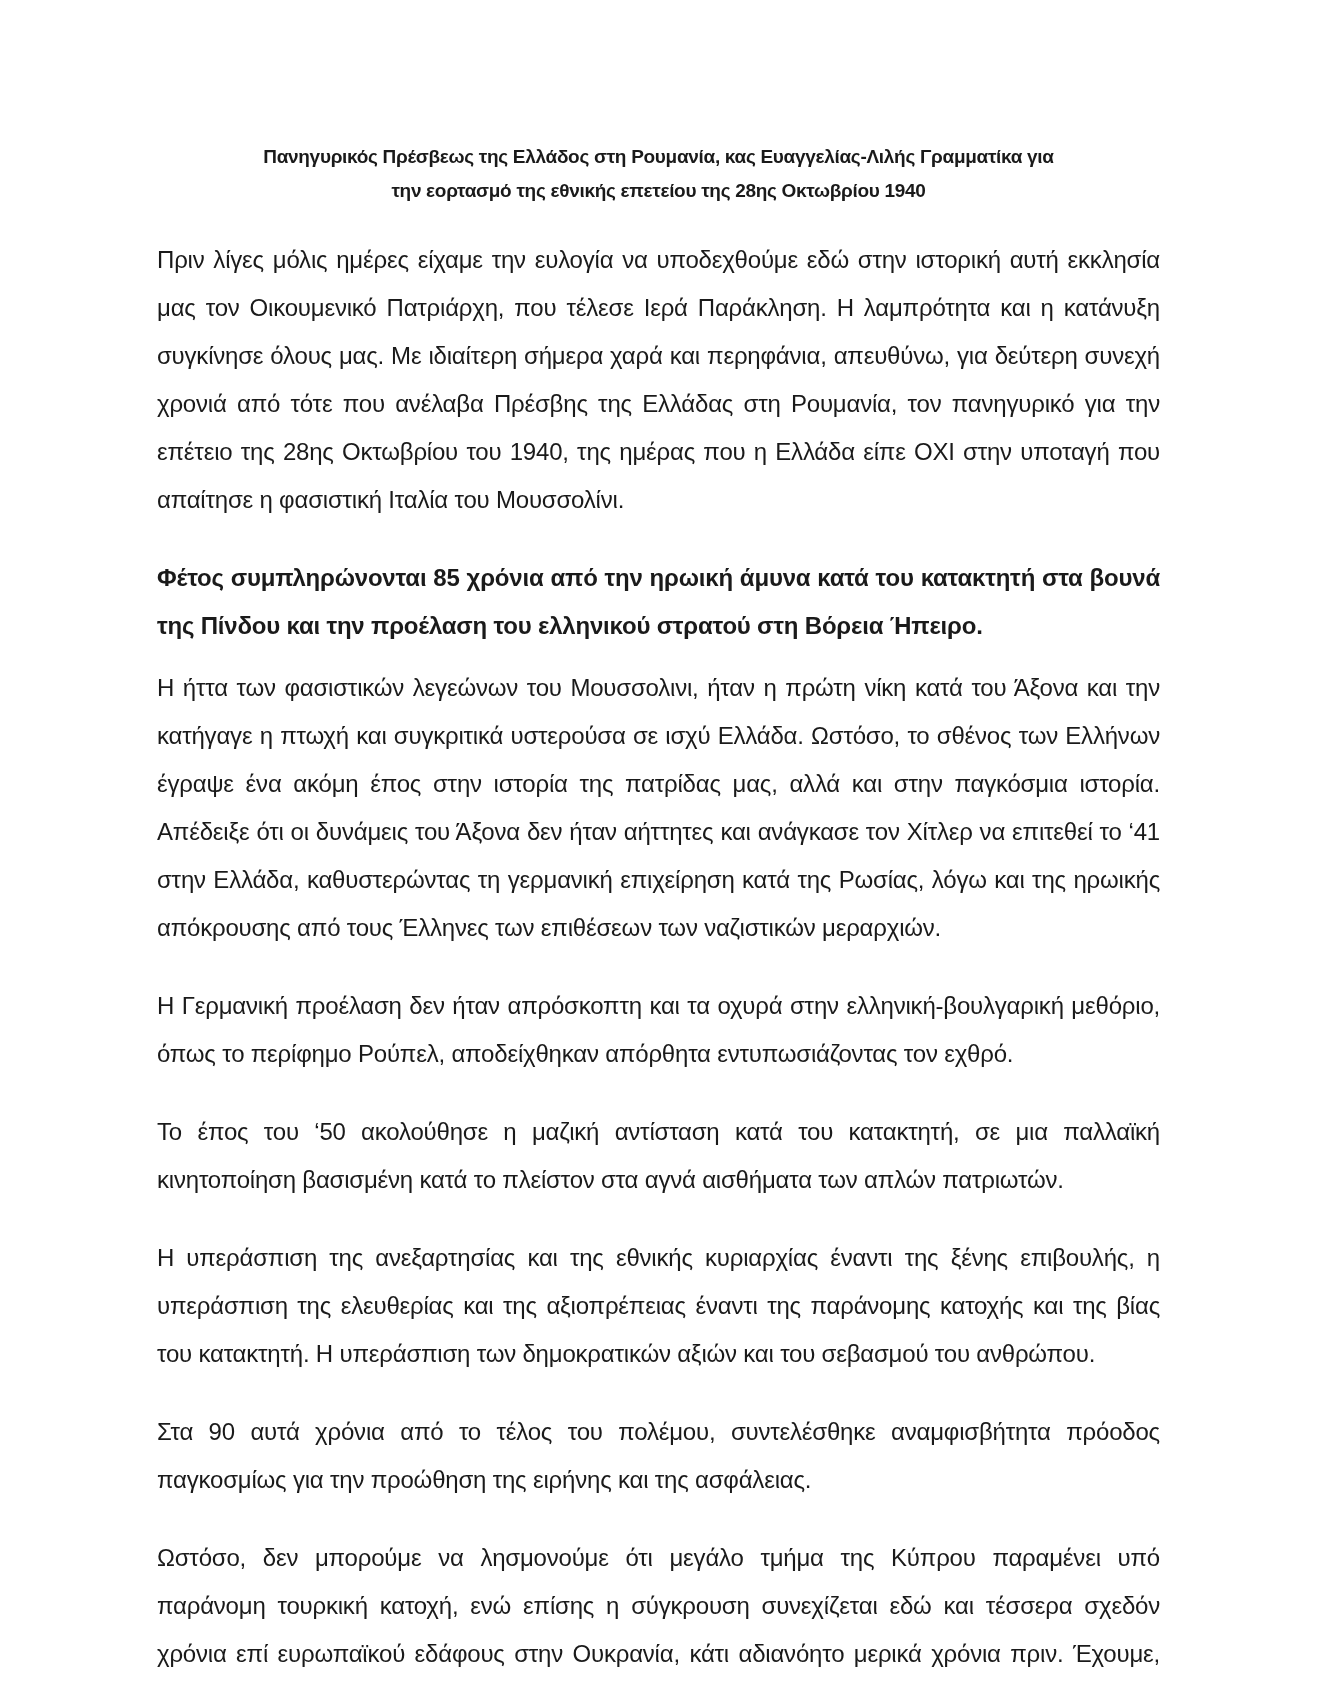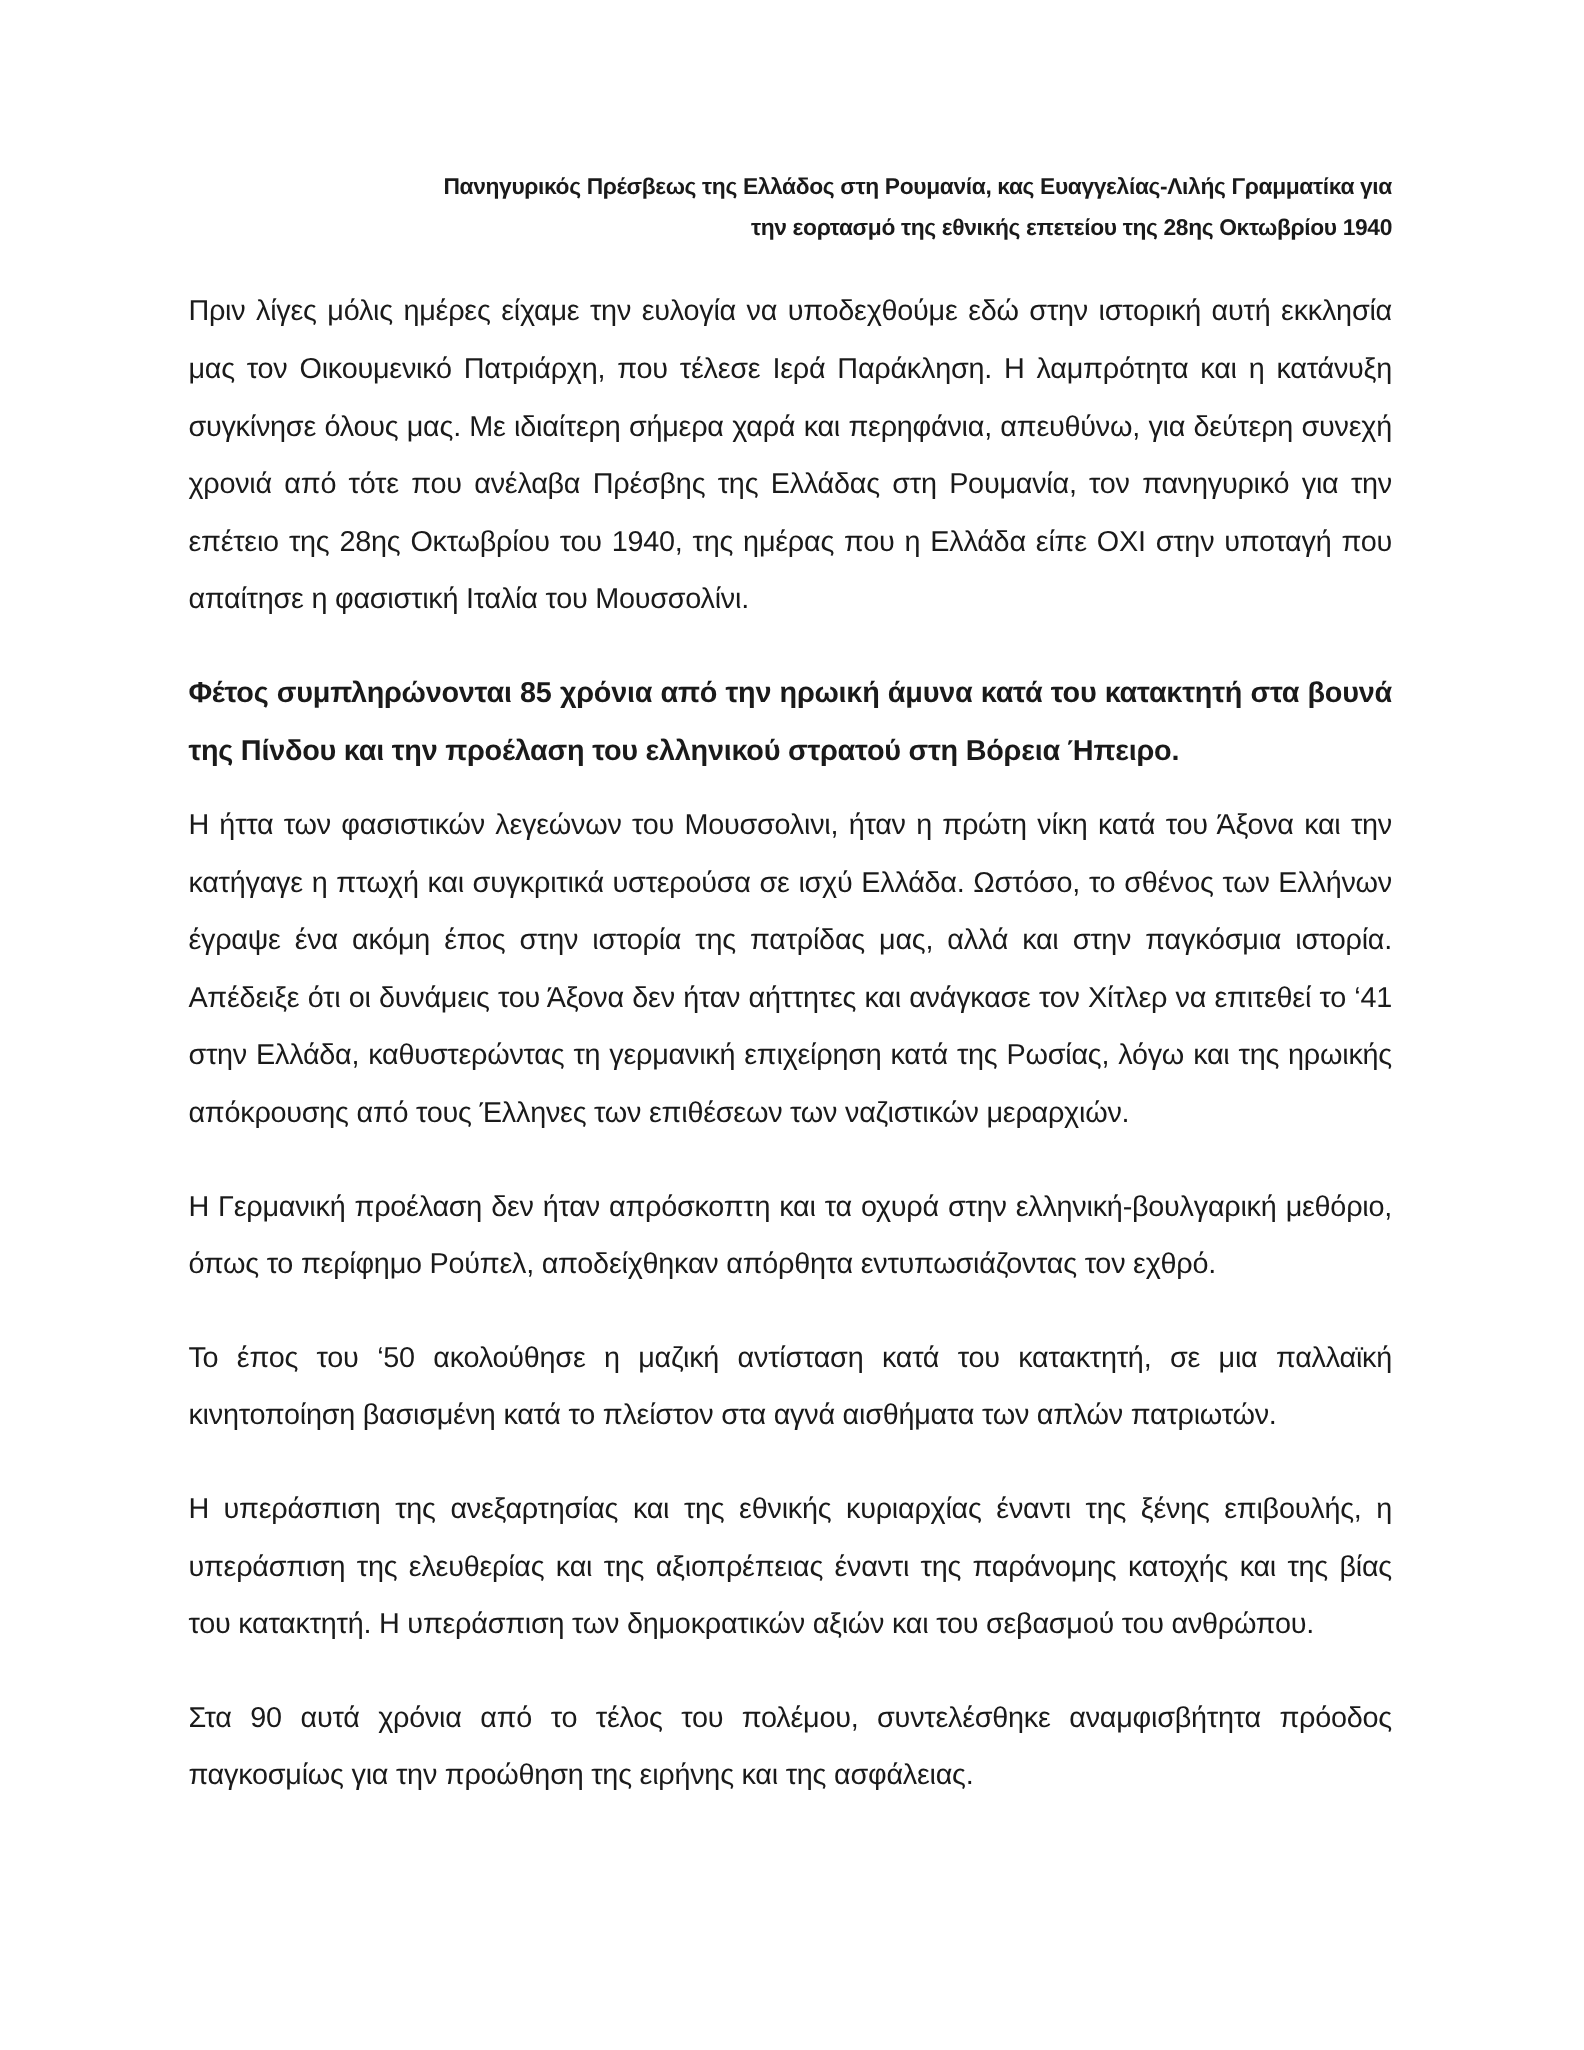--- a/index.html
+++ b/index.html
@@ -1,31 +1,32 @@
 <!DOCTYPE html>
 <html><head>
 <meta charset="utf-8">
 <style>
   html, body { margin: 0; padding: 0; background: #ffffff; }
   body { width: 1320px; height: 1708px; position: relative; overflow: hidden; }
   .page { position: absolute; left: 157px; top: 140px; width: 1003px; color: #1a1a1a; font-family: "Liberation Sans", "DejaVu Sans", sans-serif; }
-  .title { text-align: right; font-weight: bold; font-size: 19px; line-height: 34px; margin: 0 0 28px 0; letter-spacing: -0.3px; }
+  .title { text-align: center; font-weight: bold; font-size: 19px; line-height: 34px; margin: 0 0 28px 0; letter-spacing: -0.3px; }
   .title span { display: block; }
   .para { font-size: 24px; line-height: 48px; text-align: justify; margin: 0 0 30px 0; letter-spacing: -0.2px; }
   .para.tight { margin-bottom: 14px; font-weight: bold; }
   .last { text-align-last: justify; }
 </style>
 </head>
 <body>
 
 <div class="page">
   <h1 class="title">
     <span>Πανηγυρικός Πρέσβεως της Ελλάδος στη Ρουμανία, κας Ευαγγελίας-Λιλής Γραμματίκα για</span>
     <span>την εορτασμό της εθνικής επετείου της 28ης Οκτωβρίου 1940</span>
   </h1>
   <p class="para">Πριν λίγες μόλις ημέρες είχαμε την ευλογία να υποδεχθούμε εδώ στην ιστορική αυτή εκκλησία μας τον Οικουμενικό Πατριάρχη, που τέλεσε Ιερά Παράκληση. Η λαμπρότητα και η κατάνυξη συγκίνησε όλους μας. Με ιδιαίτερη σήμερα χαρά και περηφάνια, απευθύνω, για δεύτερη συνεχή χρονιά από τότε που ανέλαβα Πρέσβης της Ελλάδας στη Ρουμανία, τον πανηγυρικό για την επέτειο της 28ης Οκτωβρίου του 1940, της ημέρας που η Ελλάδα είπε ΟΧΙ στην υποταγή που απαίτησε η φασιστική Ιταλία του Μουσσολίνι.</p>
   <p class="para tight">Φέτος συμπληρώνονται 85 χρόνια από την ηρωική άμυνα κατά του κατακτητή στα βουνά της Πίνδου και την προέλαση του ελληνικού στρατού στη Βόρεια Ήπειρο.</p>
   <p class="para">Η ήττα των φασιστικών λεγεώνων του Μουσσολινι, ήταν η πρώτη νίκη κατά του Άξονα και την κατήγαγε η πτωχή και συγκριτικά υστερούσα σε ισχύ Ελλάδα. Ωστόσο, το σθένος των Ελλήνων έγραψε ένα ακόμη έπος στην ιστορία της πατρίδας μας, αλλά και στην παγκόσμια ιστορία. Απέδειξε ότι οι δυνάμεις του Άξονα δεν ήταν αήττητες και ανάγκασε τον Χίτλερ να επιτεθεί το ‘41 στην Ελλάδα, καθυστερώντας τη γερμανική επιχείρηση κατά της Ρωσίας, λόγω και της ηρωικής  απόκρουσης από τους Έλληνες των επιθέσεων των ναζιστικών μεραρχιών.</p>
   <p class="para">Η Γερμανική προέλαση δεν ήταν απρόσκοπτη και τα οχυρά στην ελληνική-βουλγαρική μεθόριο, όπως το περίφημο Ρούπελ, αποδείχθηκαν απόρθητα εντυπωσιάζοντας τον εχθρό.</p>
   <p class="para">Το έπος του ‘50 ακολούθησε η μαζική αντίσταση κατά του κατακτητή, σε μια παλλαϊκή κινητοποίηση βασισμένη κατά το πλείστον στα αγνά αισθήματα των απλών πατριωτών.</p>
   <p class="para">Η υπεράσπιση της ανεξαρτησίας και της εθνικής κυριαρχίας έναντι της ξένης επιβουλής, η υπεράσπιση της ελευθερίας και της αξιοπρέπειας έναντι της παράνομης κατοχής και της βίας του κατακτητή. Η υπεράσπιση των δημοκρατικών αξιών και του σεβασμού του ανθρώπου.</p>
   <p class="para">Στα 90 αυτά χρόνια από το τέλος του πολέμου, συντελέσθηκε αναμφισβήτητα πρόοδος παγκοσμίως για την προώθηση της ειρήνης και της ασφάλειας.</p>
+  <p class="para last">Ωστόσο, δεν μπορούμε να λησμονούμε ότι μεγάλο τμήμα της Κύπρου παραμένει υπό παράνομη τουρκική κατοχή, ενώ επίσης η σύγκρουση συνεχίζεται εδώ και τέσσερα σχεδόν χρόνια επί ευρωπαϊκού εδάφους στην Ουκρανία, κάτι αδιανόητο μερικά χρόνια πριν. Έχουμε,</p>
 </div>
 
 </body></html>

